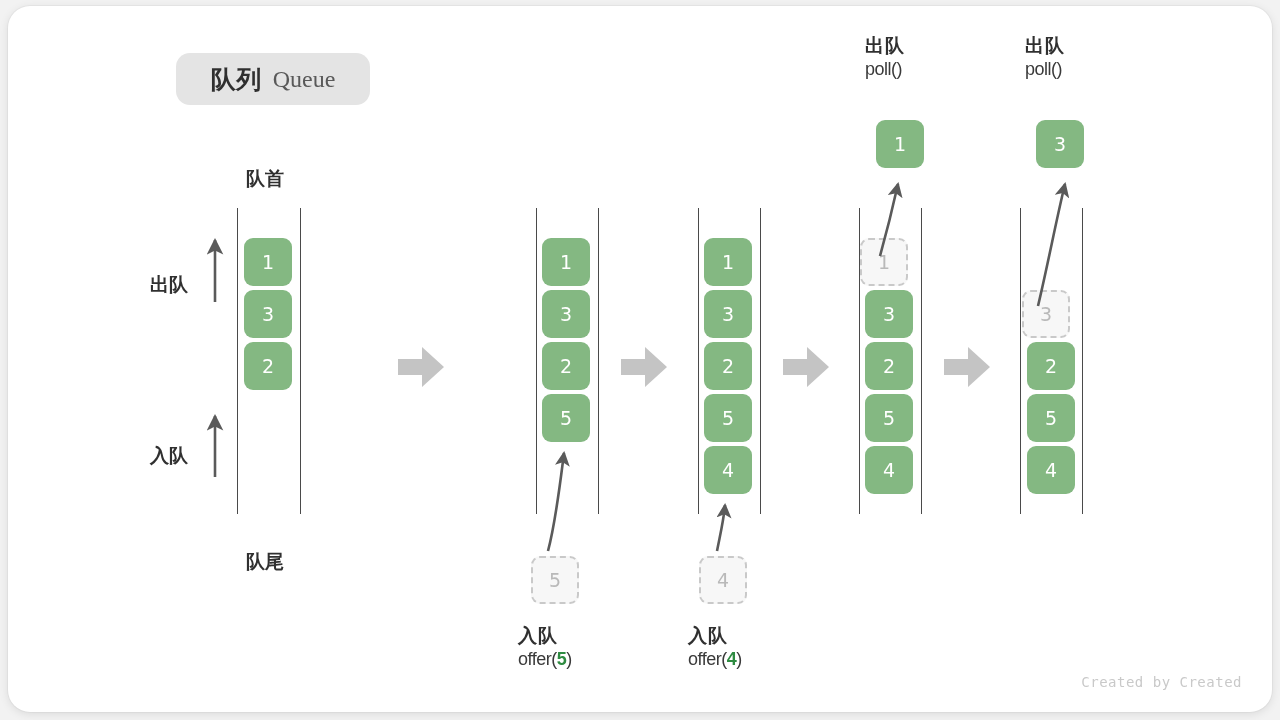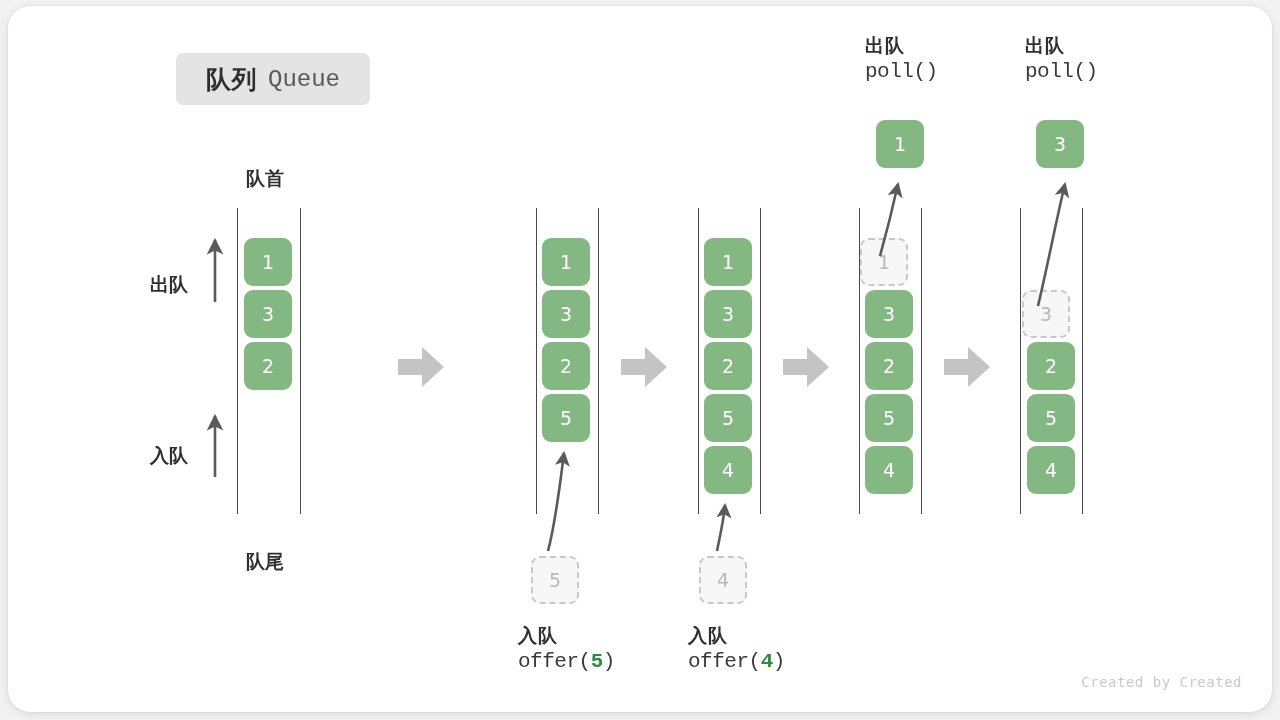--- a/index.html
+++ b/index.html
@@ -24,36 +24,36 @@
   }
 
   
   #title-badge {
     position: absolute;
     left: 168px;
     top: 47px;
     width: 194px;
     height: 52px;
     background: #e4e4e4;
-    border-radius: 7px;
+    border-radius: 14px;
     display: flex;
     align-items: center;
     justify-content: center;
     gap: 11px;
   }
   #title-badge .cn {
     font-size: 25px;
     font-weight: bold;
     color: #2f2f2f;
     letter-spacing: 0.5px;
   }
   #title-badge .en {
     font-size: 24px;
     color: #595959;
-    font-family: Liberation Mono, monospace;
+    font-family: Liberation Serif, serif;
   }
 
   
   .cn-label {
     position: absolute;
     font-size: 19px;
     font-weight: bold;
     color: #303030;
     white-space: nowrap;
   }
@@ -64,23 +64,23 @@
   }
   .op-label .l1 {
     font-size: 19px;
     font-weight: bold;
     color: #303030;
     display: block;
     line-height: 1.0;
     letter-spacing: 1px;
   }
   .op-label .l2 {
-    font-size: 21px;
+    font-size: 18px;
     color: #3a3a3a;
-    font-family: Liberation Mono, monospace;
+    font-family: Liberation Sans, sans-serif;
     display: block;
     line-height: 1.65;
     letter-spacing: -0.5px;
   }
   .op-label .l2 .num { color: #2e8b41; font-weight: bold; }
 
   
   .rail {
     position: absolute;
     width: 1px;

